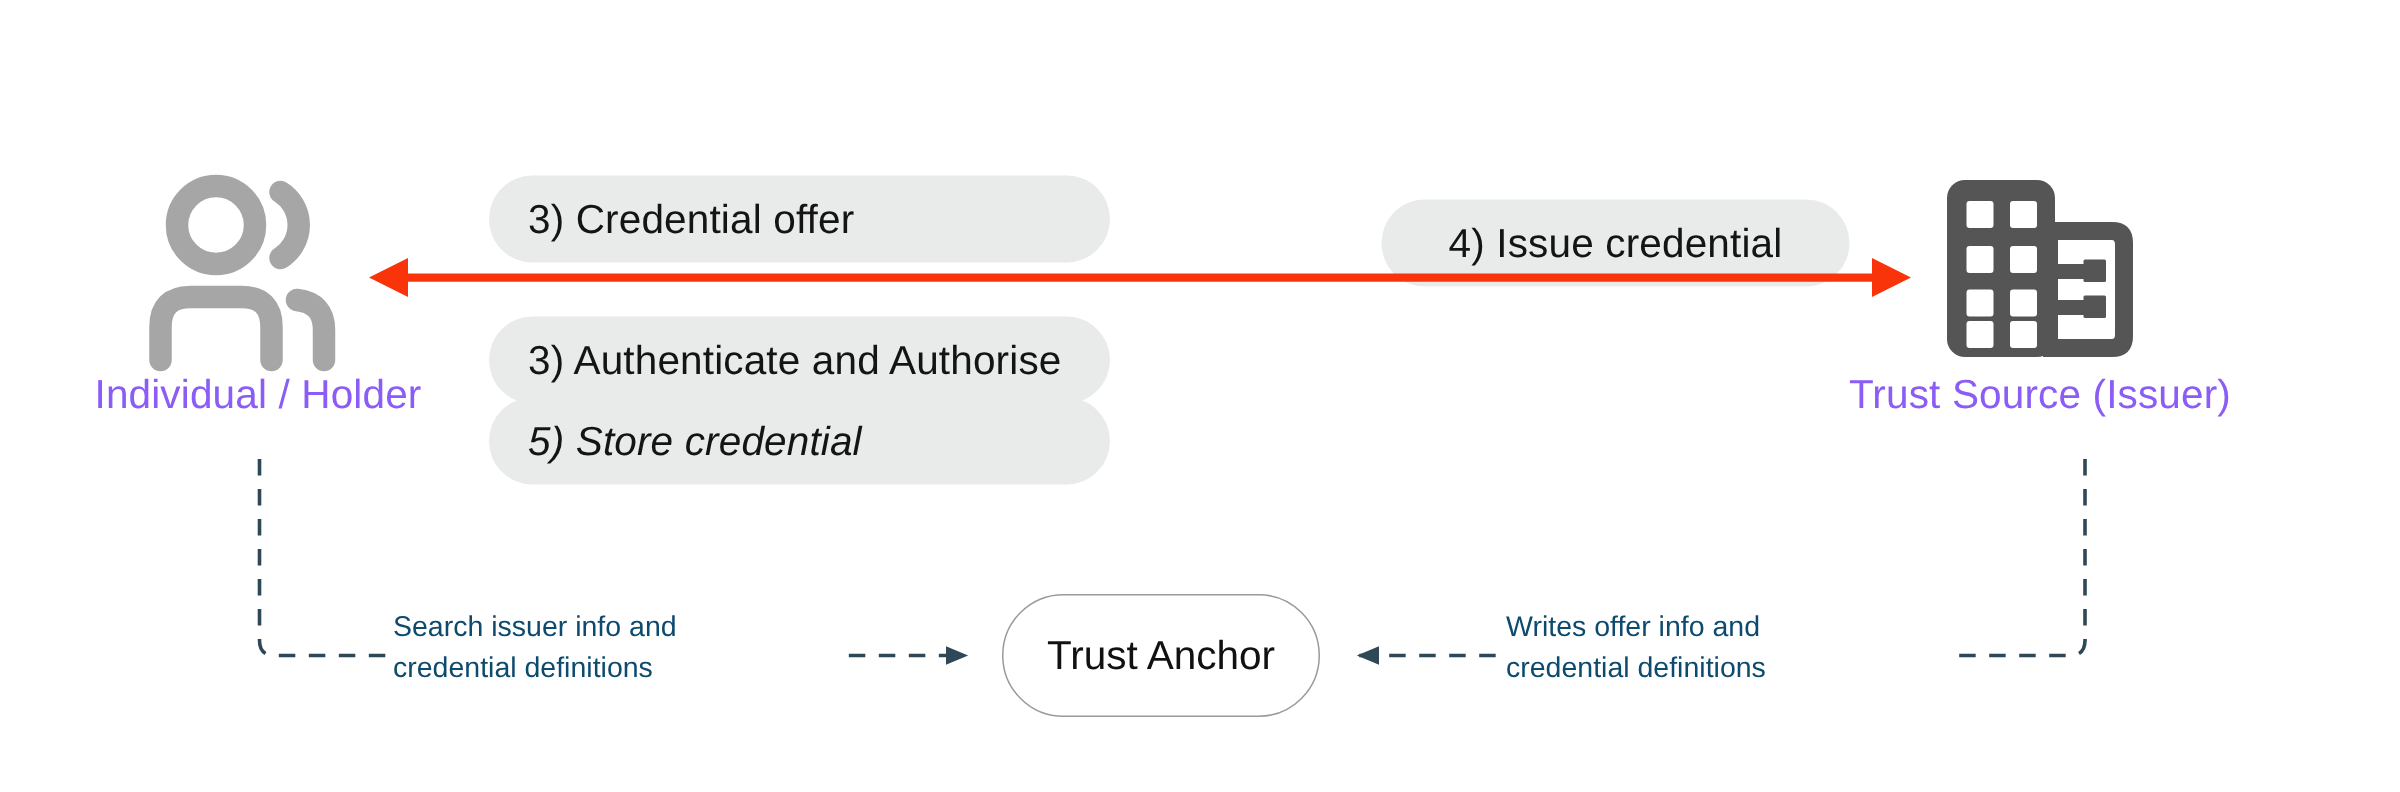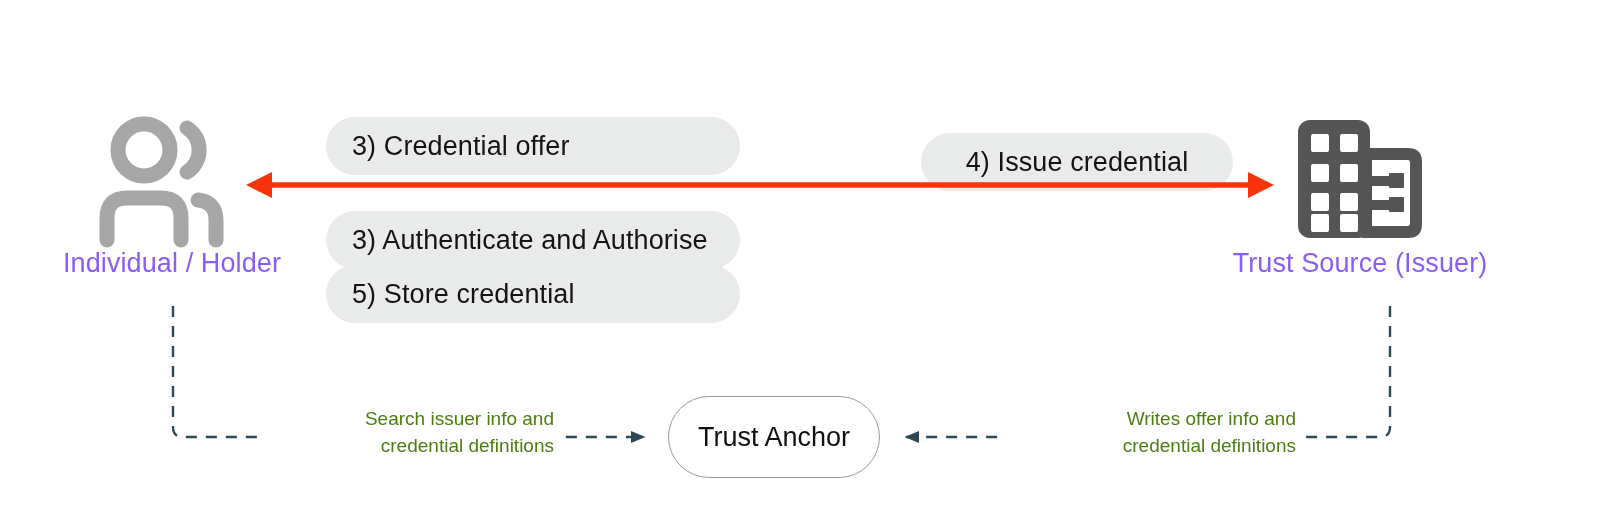--- a/index.html
+++ b/index.html
@@ -51,21 +51,21 @@
   }
   .pill-left {
     left: 326px;
     width: 414px;
     height: 58px;
     padding-left: 26px;
   }
   #pill-1 { top: 44px; }
   #pill-2 { top: 117px; }
   #pill-3 { top: 199px; margin-top: 12px; }
-  #pill-4 { top: 265px; }
+  #pill-4 { top: 265px; font-style: italic; }
   #pill-issue {
     left: 921px;
     top: 117px;
     width: 312px;
     height: 58px;
     justify-content: center;
     padding: 0;
     margin-top: 16px;
   }
 
@@ -99,23 +99,23 @@
   }
   #trust-anchor .ta-text {
     font-size: 27px;
     color: #111111;
     white-space: nowrap;
   }
 
   
   .edge-label {
     position: absolute;
-    text-align: right;
+    text-align: left;
     font-size: 19px;
-    color: #4d7c0f;
+    color: #0c4a6e;
     line-height: 27px;
     z-index: 3;
   }
   .edge-label .ln {
     display: block;
     background: #ffffff;
     padding: 0 4px;
   }
   #edge-label-search { left: 258px;  top: 405px; width: 300px; }
   #edge-label-writes { left: 1000px; top: 405px; width: 300px; }

